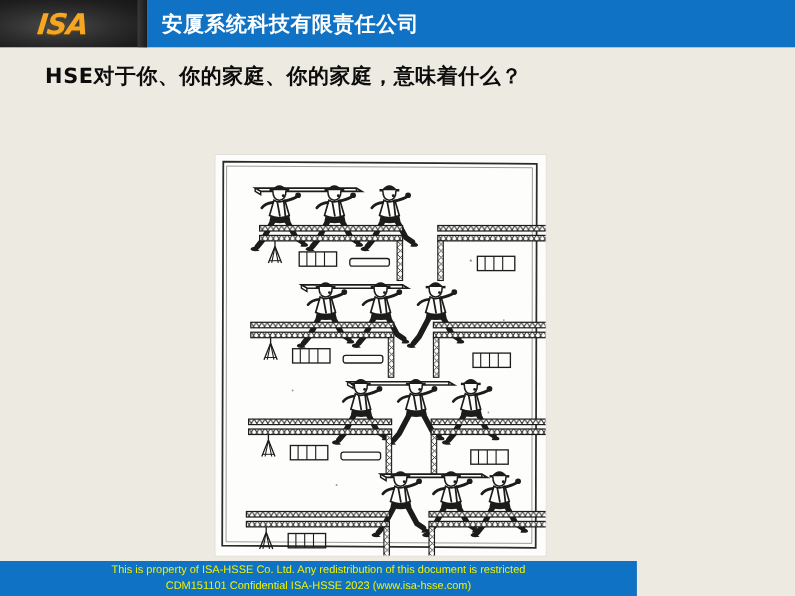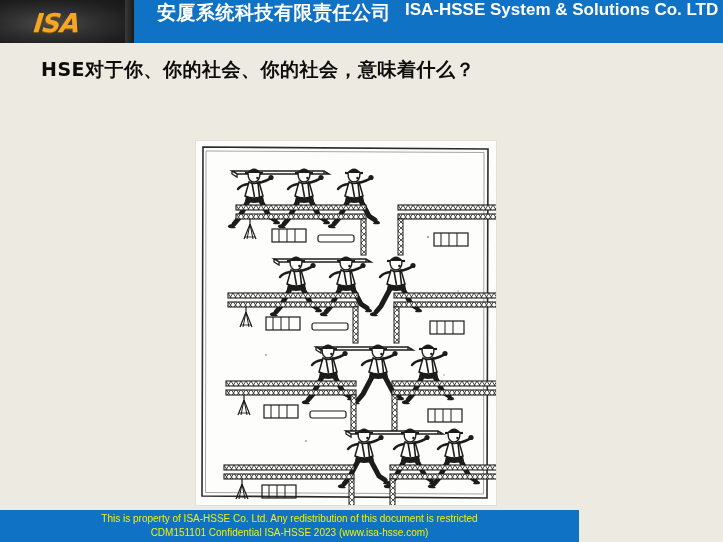--- a/index.html
+++ b/index.html
@@ -48,21 +48,22 @@
     font-size: 26px;
     letter-spacing: -1px;
     color: #f5a623;
     text-shadow: 0 1px 0 #8a5a06;
     transform: skewX(-6deg);
   }
   .header-blue-panel {
     flex: 1 1 auto;
     background: #0f72c4;
     display: flex;
-    padding-left: 23px;
+    align-items: center;
+    padding-left: 13px;
     position: relative;
   }
   .header-cn-title {
     color: #ffffff;
     font-weight: bold;
     font-size: 19px;
     font-family: "DejaVu Sans", sans-serif;
     letter-spacing: .5px;
     white-space: nowrap;
   }
@@ -126,26 +127,25 @@
 </style>
 </head>
 <body>
 
 <div class="header">
   <div class="header-logo-panel">
     <div class="logo-text">ISA</div>
   </div>
   <div class="header-blue-panel">
     <span class="header-cn-title">安厦系统科技有限责任公司</span>
-    <span class="header-en-title">ISA-HSSE  System &amp; Solutions Co. LTD</span>
   </div>
 </div>
 
 <div class="title-block">
-  <div class="title-line">HSE对于你、你的社会、你的社会，意味着什么？</div>
+  <div class="title-line">HSE对于你、你的家庭、你的家庭，意味着什么？</div>
 </div>
 
 <div class="cartoon-wrap">
 <svg class="cartoon-svg" viewBox="0 0 300 364">
   <defs>
 
     <pattern id="plank" width="5" height="8" patternUnits="userSpaceOnUse">
       <rect width="5" height="8" fill="#fdfdfb"></rect>
       <path d="M0 0 L5 8 M5 0 L0 8" stroke="#2b2b2b" stroke-width="0.9"></path>
     </pattern>

